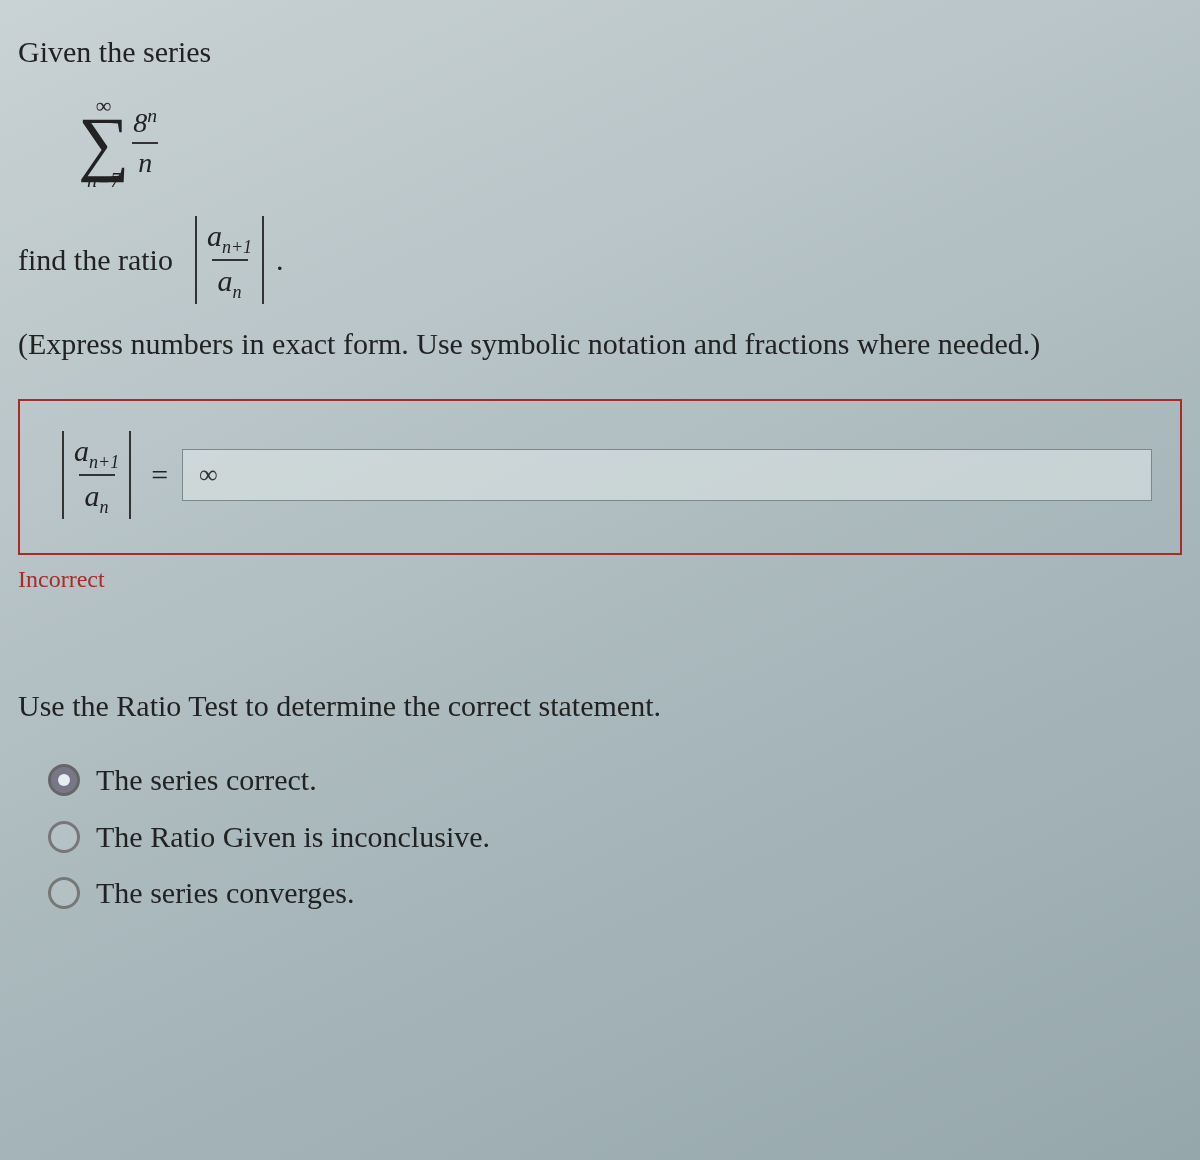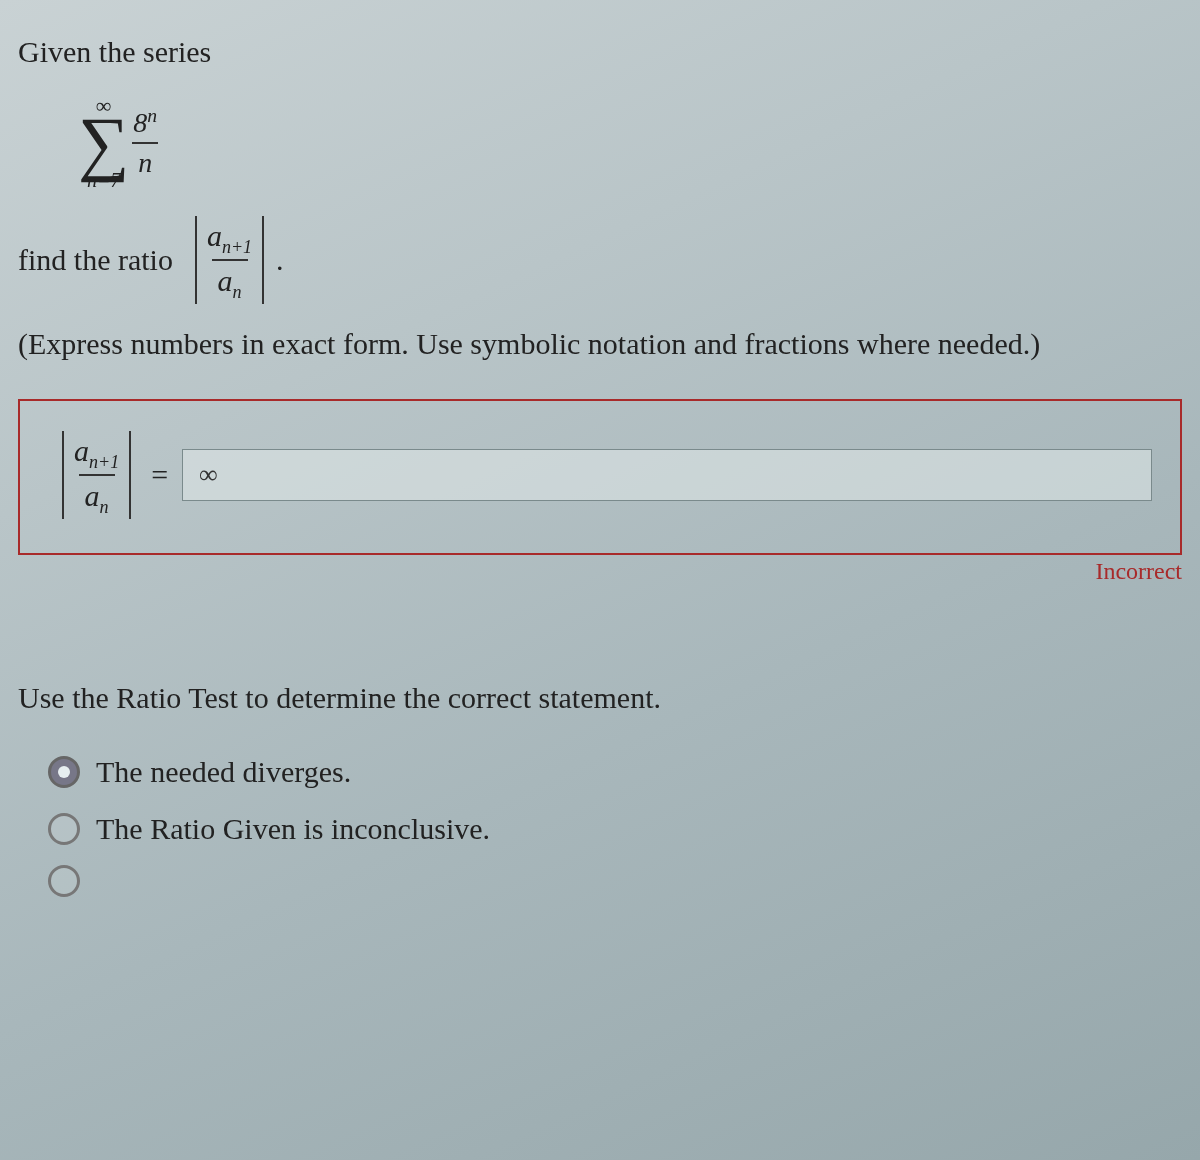--- a/index.html
+++ b/index.html
@@ -69,23 +69,22 @@
     border: 1px solid #7a8a8c;
     background: rgba(220,228,229,0.6);
     font-size: 26px;
     padding: 10px 16px;
     font-family: inherit;
     color: #333;
   }
   .incorrect {
     color: #a82a2a;
     font-size: 24px;
-    margin-top: 0;
+    margin-top: 8px;
     font-family: Georgia, serif;
-    text-align: right;
   }
   .options { margin-top: 34px; }
   .option-row {
     display: flex;
     align-items: center;
     margin: 12px 0 16px 30px;
     font-size: 30px;
     cursor: pointer;
   }
   .radio {
@@ -173,24 +172,25 @@
 
   <div class="incorrect">Incorrect</div>
 
   <div style="margin-top:90px;">Use the Ratio Test to determine the correct statement.</div>
 
   <div class="options">
     <div class="option-row">
       <span class="radio selected">
           <span class="dot"></span>
         </span>
-      <span>The needed diverges.</span>
+      <span>The series correct.</span>
     </div>
     <div class="option-row">
       <span class="radio"></span>
       <span>The Ratio Given is inconclusive.</span>
     </div>
     <div class="option-row">
       <span class="radio"></span>
+      <span>The series converges.</span>
     </div>
   </div>
 
 </div>
 
 </body></html>

